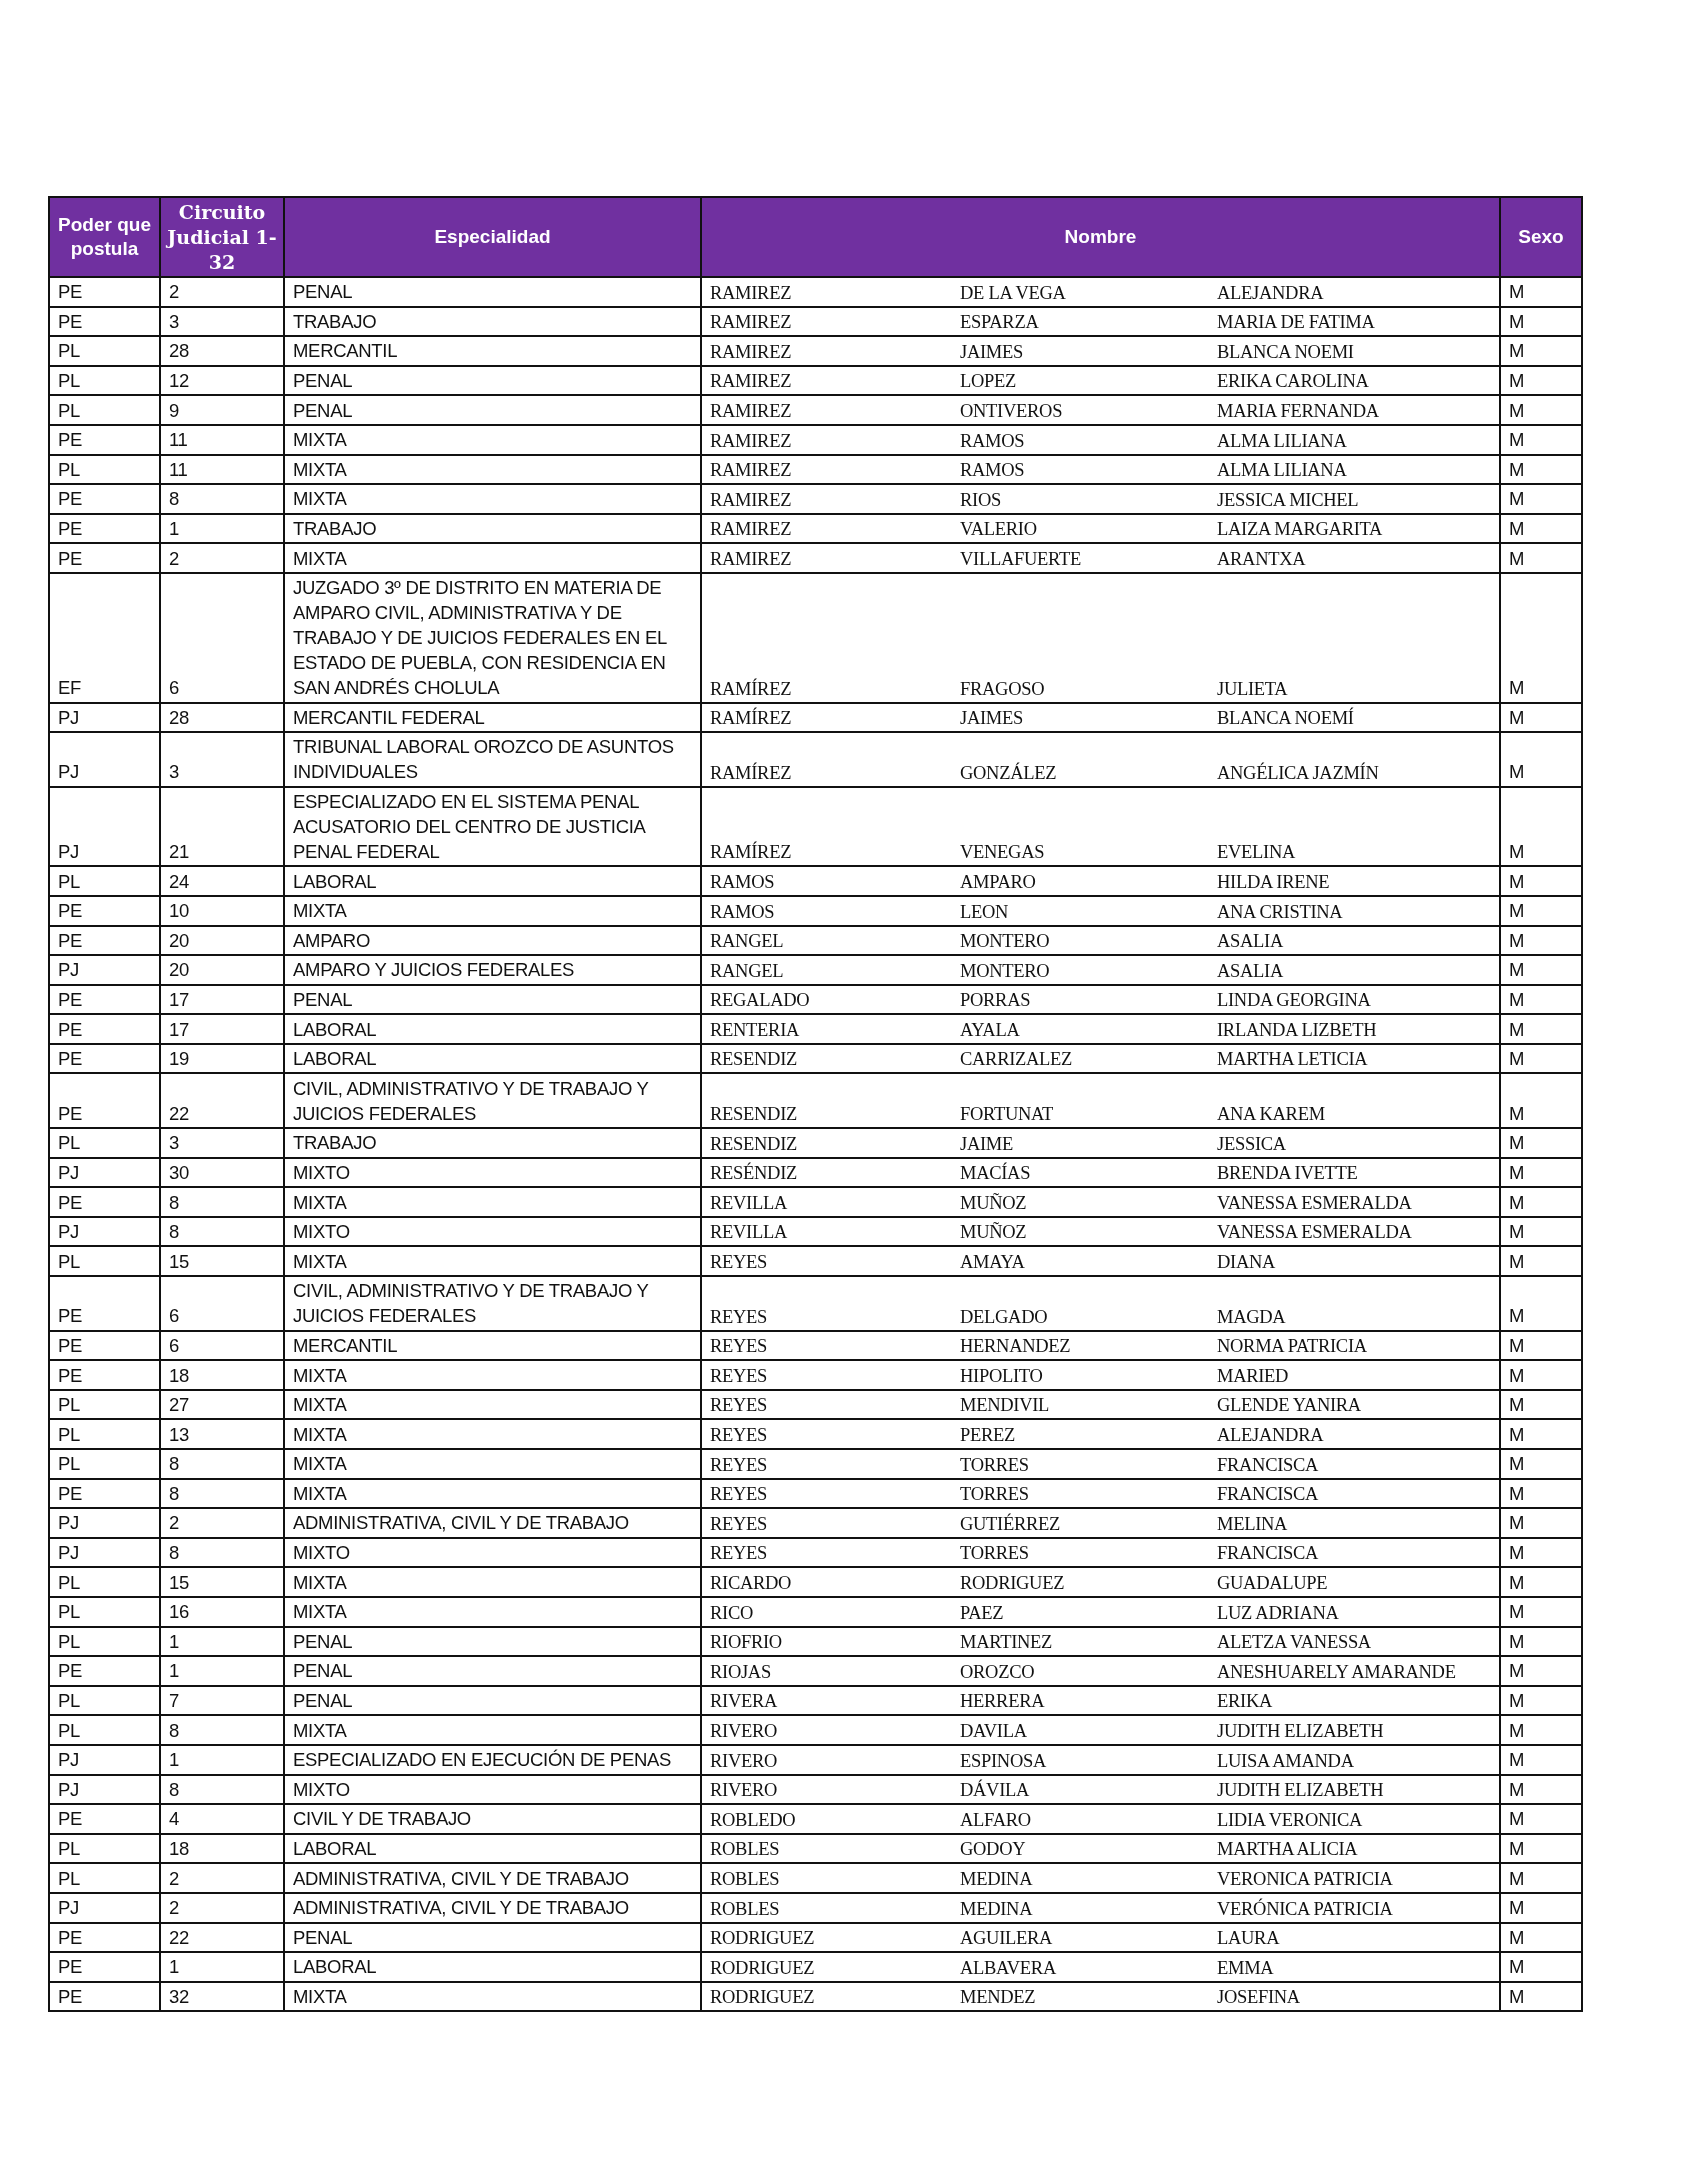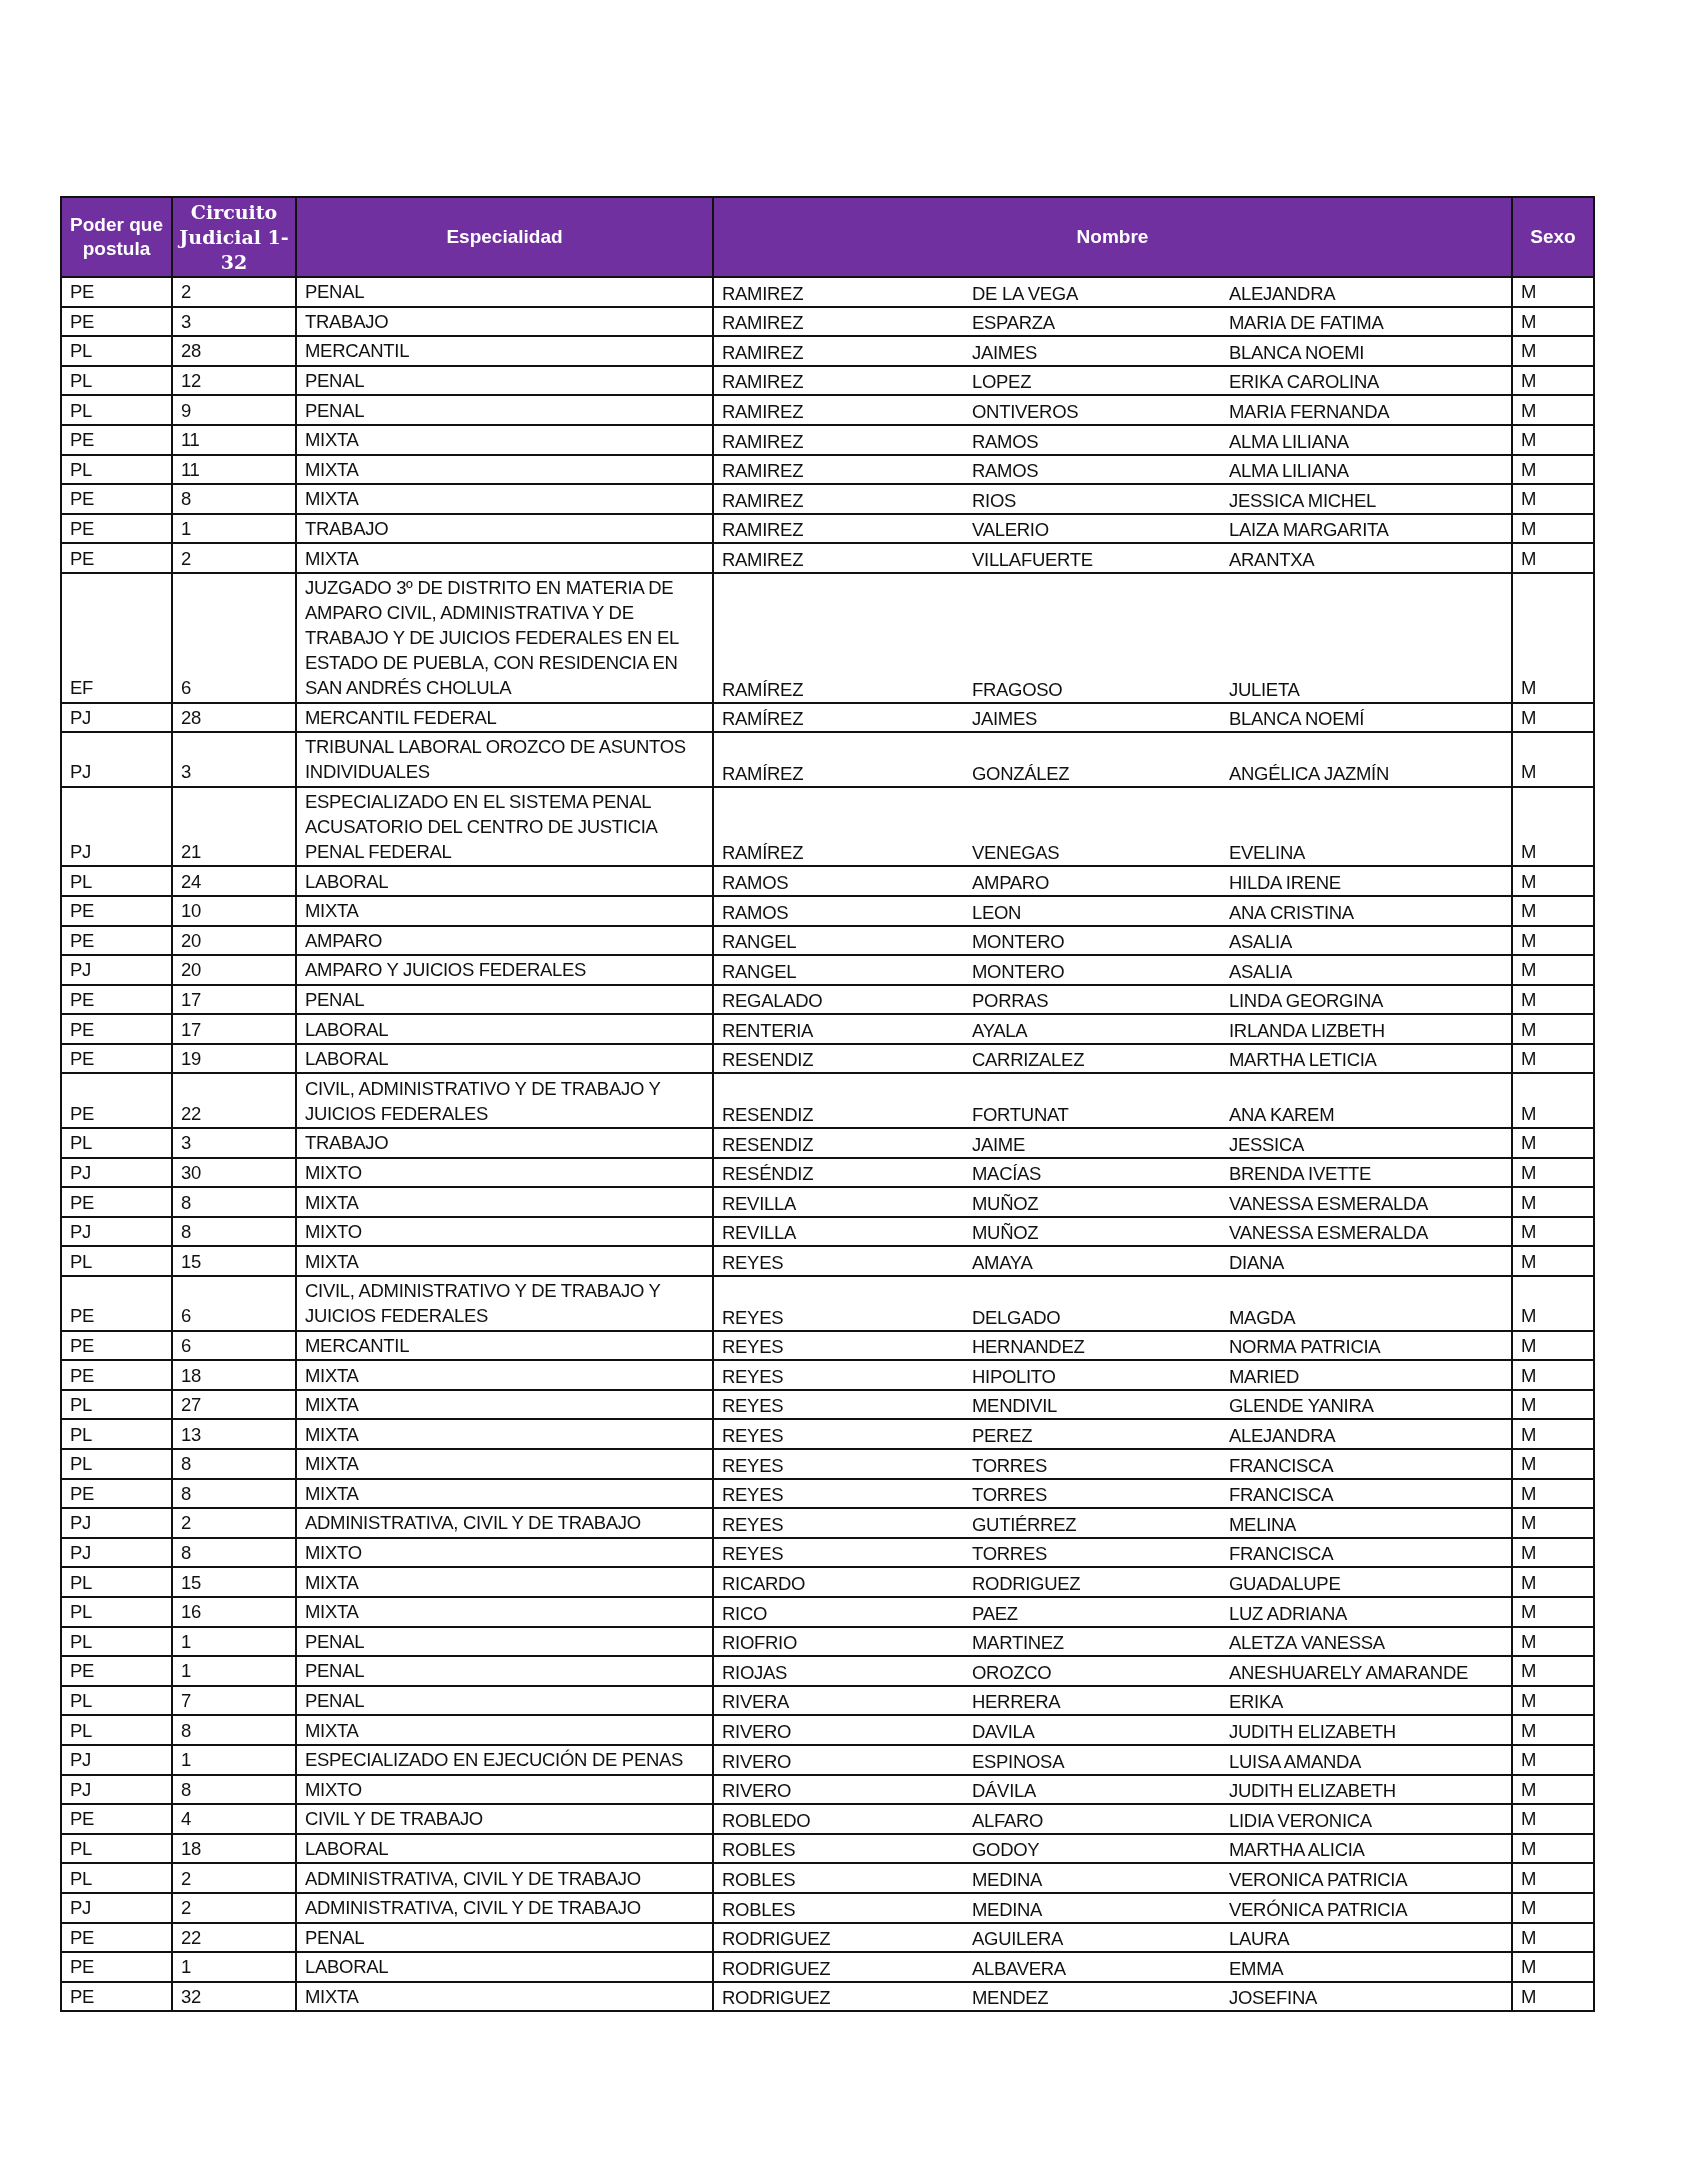--- a/index.html
+++ b/index.html
@@ -1,36 +1,36 @@
 <!DOCTYPE html>
 <html style="font-size:10.6px"><head>
 <meta charset="utf-8">
 <style>
   html, body { margin: 0; padding: 0; background: #ffffff; }
   body { width: 1687px; height: 2183px; position: relative; overflow: hidden; font-family: "Liberation Sans", sans-serif; }
   .page { position: absolute; left: 0; top: 0; width: 1687px; height: 2183px; }
   table.roster {
-    position: absolute; left: 60px; top: 196px;
+    position: absolute; left: 48px; top: 196px;
     width: 1533px; border-collapse: collapse; table-layout: fixed;
     font-family: "Liberation Sans Narrow", "Liberation Sans", sans-serif;
   }
   table.roster th, table.roster td { border: 2px solid #111111; }
   table.roster th {
     background: #7030a0; color: #ffffff; font-weight: bold;
     font-size: 19px; text-align: center; vertical-align: middle;
     height: 78px; padding: 0 2.6px; line-height: 24px;
   }
   table.roster th.serif { font-family: "DejaVu Serif", "Liberation Serif", serif; font-size: 19px; line-height: 25px; }
   table.roster td {
     font-size: 18.5px; color: #111111; vertical-align: bottom;
     padding: 1.3px 0 1.3px 8px; line-height: 25px; height: 25px;
     letter-spacing: -0.3px;
   }
   .name-cell { padding: 0 !important; }
-  .name-parts { display: flex; width: 100%; }
+  .name-parts { display: flex; width: 100%; font-family: Liberation Serif, serif; }
   .name-parts span { display: block; padding-left: 8px; }
   .np1 { width: 242px; } .np2 { width: 249px; } .np3 { flex: 1; }
   .page-number { position: absolute; top: 2095px; left: 0; width: 1687px; text-align: center; font-size: 20px; color: #111; }
 </style>
 </head>
 <body>
 
 <div class="page">
   <table class="roster">
     <colgroup>

